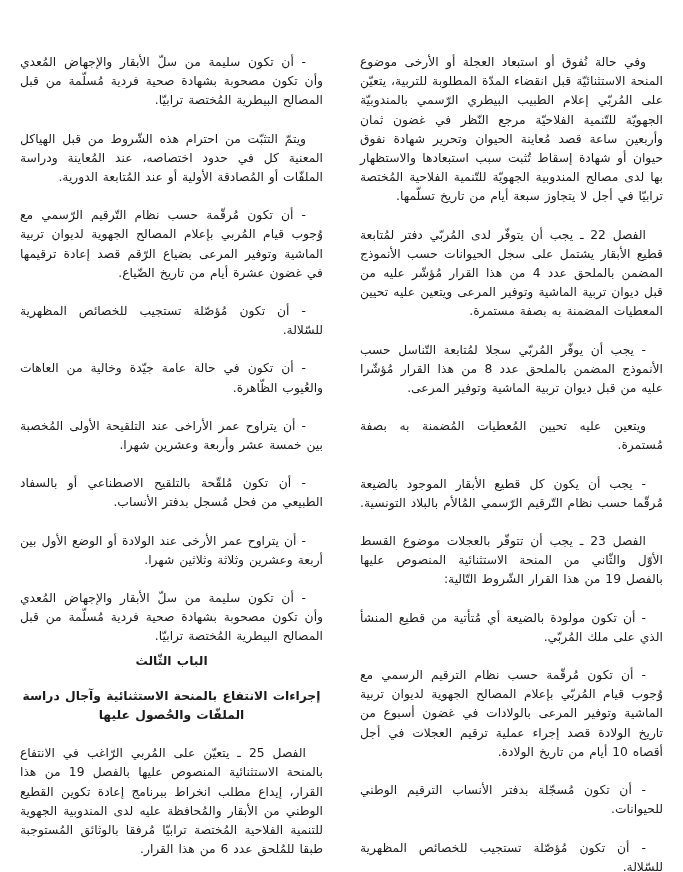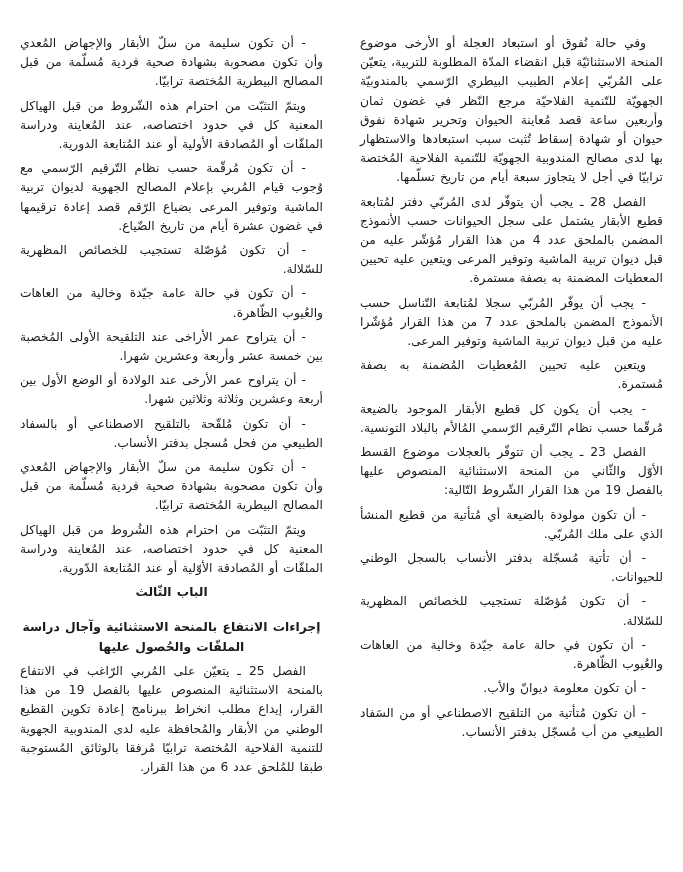--- a/index.html
+++ b/index.html
@@ -24,60 +24,61 @@
     line-height: 19.2px;
   }
   .col-right { right: 20px; }
   .col-left  { left: 20px; }
   .para {
     text-align: justify;
     text-justify: inter-word;
     text-indent: 17px;
     margin-bottom: 5px;
     word-spacing: 1px;
+    margin-top: 19px;
   }
   .para.center {
     text-align: center;
     text-indent: 0;
     font-weight: bold;
     margin: 3px 0 3px;
   }
   .para.center-bold {
     text-align: center;
     text-indent: 0;
     font-weight: bold;
     margin: 16px 0 5px;
   }
 </style>
 </head>
 <body>
 
 <div class="page">
   <div class="col col-right">
       <p class="para body">وفي حالة نُفوق أو استبعاد العجلة أو الأرخى موضوع المنحة الاستثنائيّة قبل انقضاء المدّة المطلوبة للتربية، يتعيّن على المُربّي إعلام الطبيب البيطري الرّسمي بالمندوبيّة الجهويّة للتّنمية الفلاحيّة مرجع النّظر في غضون ثمان وأربعين ساعة قصد مُعاينة الحيوان وتحرير شهادة نفوق حيوان أو شهادة إسقاط تُثبت سبب استبعادها والاستظهار بها لدى مصالح المندوبية الجهويّة للتّنمية الفلاحية المُختصة ترابيّا في أجل لا يتجاوز سبعة أيام من تاريخ تسلّمها.</p>
-      <p class="para body">الفصل 28 ـ يجب أن يتوفّر لدى المُربّي دفتر لمُتابعة قطيع الأبقار يشتمل على سجل الحيوانات حسب الأنموذج المضمن بالملحق عدد 4 من هذا القرار مُؤشّر عليه من قبل ديوان تربية الماشية وتوفير المرعى ويتعين عليه تحيين المعطيات المضمنة به بصفة مستمرة.</p>
-      <p class="para body">- يجب أن يوفّر المُربّي سجلا لمُتابعة التّناسل حسب الأنموذج المضمن بالملحق عدد 7 من هذا القرار مُؤشّرا عليه من قبل ديوان تربية الماشية وتوفير المرعى.</p>
+      <p class="para body">الفصل 22 ـ يجب أن يتوفّر لدى المُربّي دفتر لمُتابعة قطيع الأبقار يشتمل على سجل الحيوانات حسب الأنموذج المضمن بالملحق عدد 4 من هذا القرار مُؤشّر عليه من قبل ديوان تربية الماشية وتوفير المرعى ويتعين عليه تحيين المعطيات المضمنة به بصفة مستمرة.</p>
+      <p class="para body">- يجب أن يوفّر المُربّي سجلا لمُتابعة التّناسل حسب الأنموذج المضمن بالملحق عدد 8 من هذا القرار مُؤشّرا عليه من قبل ديوان تربية الماشية وتوفير المرعى.</p>
       <p class="para body">ويتعين عليه تحيين المُعطيات المُضمنة به بصفة مُستمرة.</p>
       <p class="para body">- يجب أن يكون كل قطيع الأبقار الموجود بالضيعة مُرقّما حسب نظام التّرقيم الرّسمي المُالأم بالبلاد التونسية.</p>
       <p class="para body">الفصل 23 ـ يجب أن تتوفّر بالعجلات موضوع القسط الأوّل والثّاني من المنحة الاستثنائية المنصوص عليها بالفصل 19 من هذا القرار الشّروط التّالية:</p>
       <p class="para body">- أن تكون مولودة بالضيعة أي مُتأتية من قطيع المنشأ الذي على ملك المُربّي.</p>
-      <p class="para body">- أن تأتية مُسجّلة بدفتر الأنساب بالسجل الوطني للحيوانات.</p>
+      <p class="para body">- أن تكون مُرقّمة حسب نظام الترقيم الرسمي مع وُجوب قيام المُربّي بإعلام المصالح الجهوية لديوان تربية الماشية وتوفير المرعى بالولادات في غضون أسبوع من تاريخ الولادة قصد إجراء عملية ترقيم العجلات في أجل أقصاه 10 أيام من تاريخ الولادة.</p>
+      <p class="para body">- أن تكون مُسجّلة بدفتر الأنساب الترقيم الوطني للحيوانات.</p>
       <p class="para body">- أن تكون مُؤصّلة تستجيب للخصائص المظهرية للسّلالة.</p>
       <p class="para body">- أن تكون في حالة عامة جيّدة وخالية من العاهات والعُيوب الظّاهرة.</p>
       <p class="para body">- أن تكون معلومة ديوانّ والأب.</p>
       <p class="para body">- أن تكون مُتأتية من التلقيح الاصطناعي أو من السَفاد الطبيعي من أب مُسجّل بدفتر الأنساب.</p>
     </div>
   <div class="col col-left">
       <p class="para body">- أن تكون سليمة من سلّ الأبقار والإجهاض المُعدي وأن تكون مصحوبة بشهادة صحية فردية مُسلّمة من قبل المصالح البيطرية المُختصة ترابيّا.</p>
       <p class="para body">ويتمّ التثبّت من احترام هذه الشّروط من قبل الهياكل المعنية كل في حدود اختصاصه، عند المُعاينة ودراسة الملفّات أو المُصادقة الأولية أو عند المُتابعة الدورية.</p>
       <p class="para body">- أن تكون مُرقّمة حسب نظام التّرقيم الرّسمي مع وُجوب قيام المُربي بإعلام المصالح الجهوية لديوان تربية الماشية وتوفير المرعى بضياع الرّقم قصد إعادة ترقيمها في غضون عشرة أيام من تاريخ الضّياع.</p>
       <p class="para body">- أن تكون مُؤصّلة تستجيب للخصائص المظهرية للسّلالة.</p>
       <p class="para body">- أن تكون في حالة عامة جيّدة وخالية من العاهات والعُيوب الظّاهرة.</p>
       <p class="para body">- أن يتراوح عمر الأراخى عند التلقيحة الأولى المُخصبة بين خمسة عشر وأربعة وعشرين شهرا.</p>
+      <p class="para body">- أن تكون مُلقّحة بالتلقيح الاصطناعي أو بالسفاد الطبيعي من فحل مُسجل بدفتر الأنساب.</p>
       <p class="para body">- أن يتراوح عمر الأرخى عند الولادة أو الوضع الأول بين أربعة وعشرين وثلاثة وثلاثين شهرا.</p>
-      <p class="para body">- أن تكون مُلقّحة بالتلقيح الاصطناعي أو بالسفاد الطبيعي من فحل مُسجل بدفتر الأنساب.</p>
       <p class="para body">- أن تكون سليمة من سلّ الأبقار والإجهاض المُعدي وأن تكون مصحوبة بشهادة صحية فردية مُسلّمة من قبل المصالح البيطرية المُختصة ترابيّا.</p>
-      <p class="para body">ويتمّ التثبّت من احترام هذه الشُروط من قبل الهياكل المعنية كل في حدود اختصاصه، عند المُعاينة ودراسة الملفّات أو المُصادقة الأوّلية أو عند المُتابعة الدّورية.</p>
       <p class="para center">الباب الثّالث</p>
       <p class="para center-bold">إجراءات الانتفاع بالمنحة الاستثنائية وآجال دراسة الملفّات والحُصول عليها</p>
       <p class="para body">الفصل 25 ـ يتعيّن على المُربي الرّاغب في الانتفاع بالمنحة الاستثنائية المنصوص عليها بالفصل 19 من هذا القرار، إيداع مطلب انخراط ببرنامج إعادة تكوين القطيع الوطني من الأبقار والمُحافظة عليه لدى المندوبية الجهوية للتنمية الفلاحية المُختصة ترابيّا مُرفقا بالوثائق المُستوجبة طبقا للمُلحق عدد 6 من هذا القرار.</p>
     </div>
 </div>
 
 </body></html>

